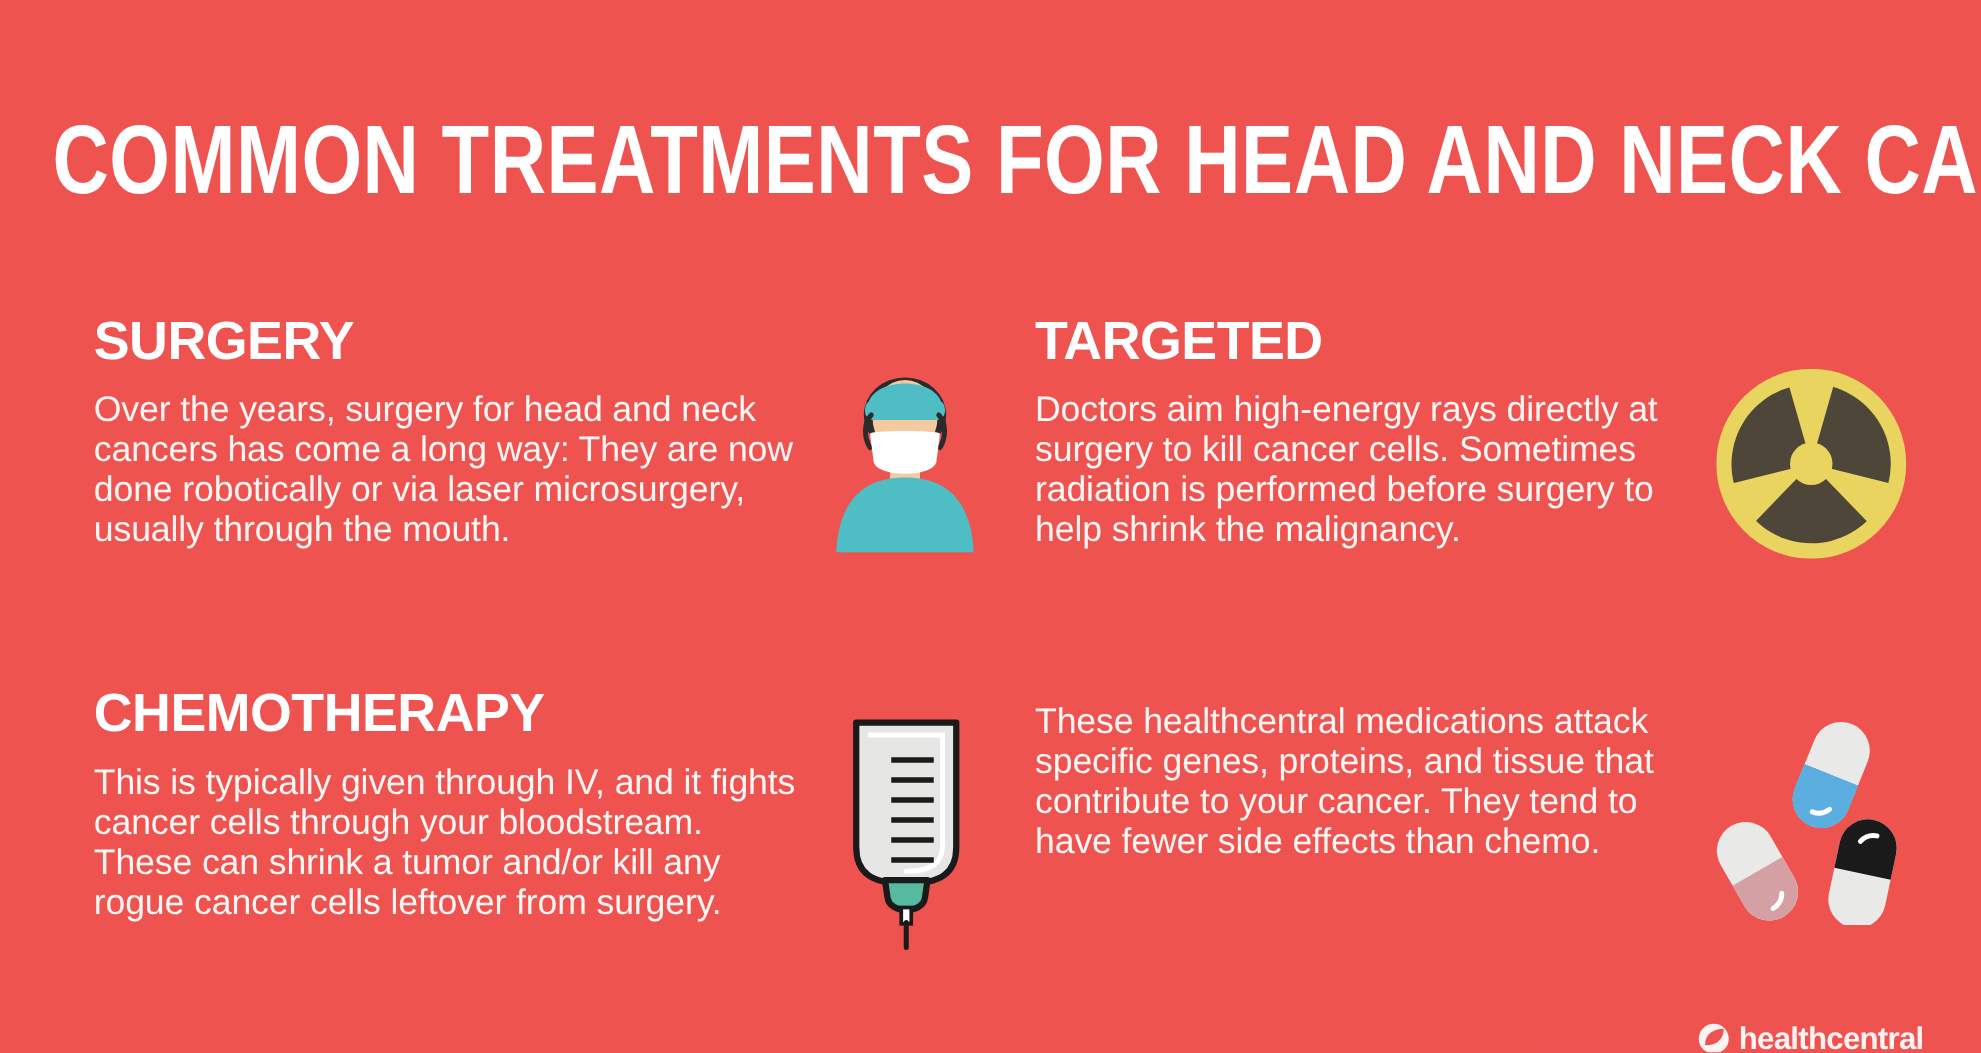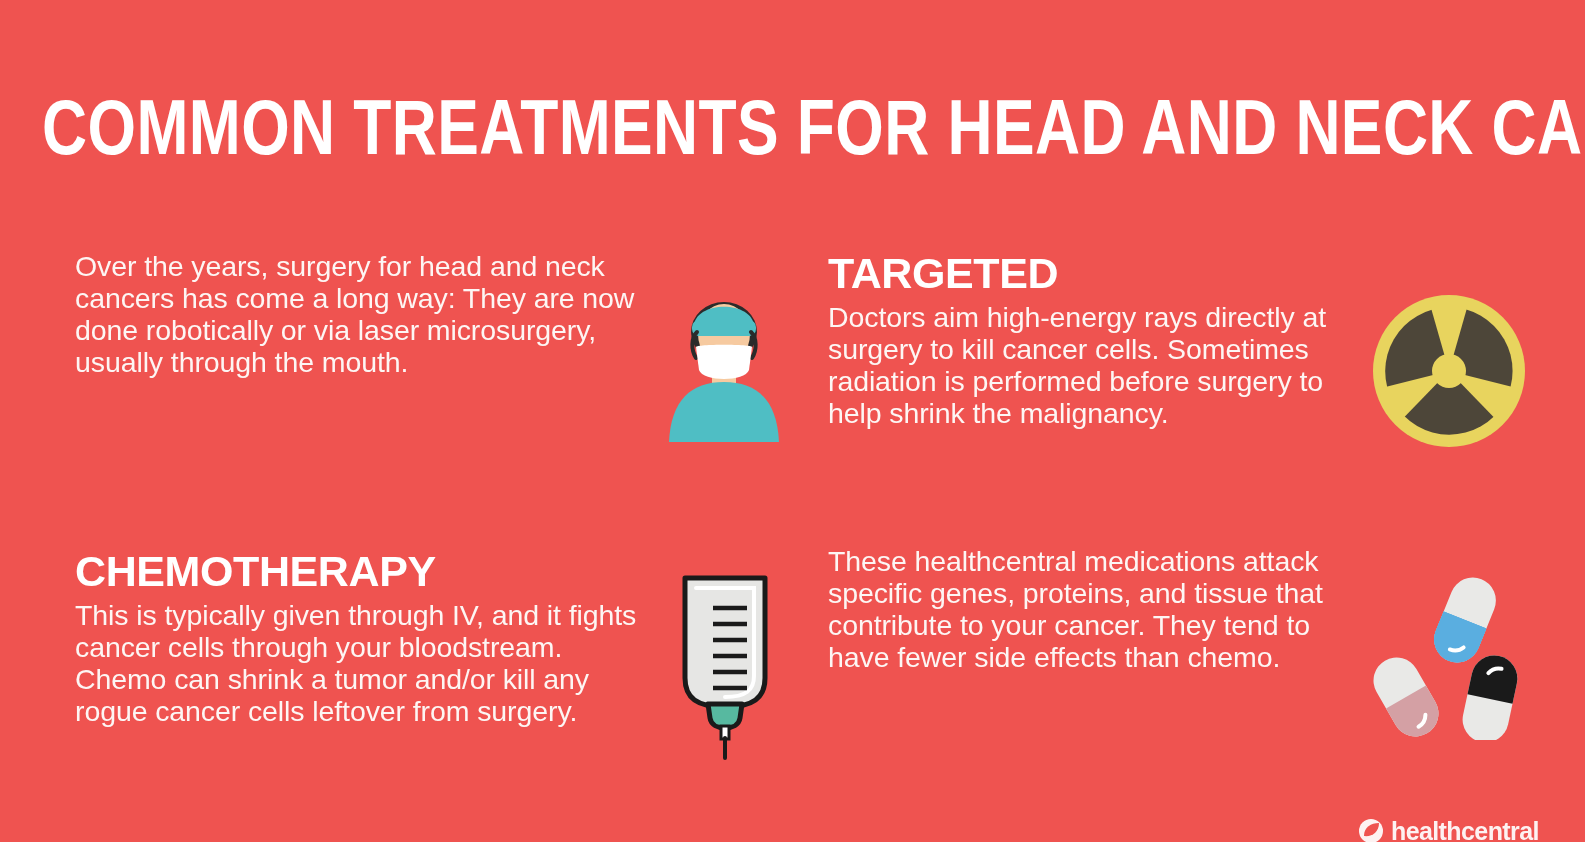--- a/index.html
+++ b/index.html
@@ -49,20 +49,21 @@
     letter-spacing:-0.4px;
     white-space:nowrap;
     margin-bottom:5px;
   }
 
   .block-body {
     color:#fdf6f4;
     font-size:28.5px;
     line-height:32px;
     letter-spacing:-0.1px;
+    margin-top:16px;
   }
 
   
   #block-surgery   .block-text { left:75px;  top:250px; width:570px; }
   #block-radiation .block-text { left:828px; top:250px; width:530px; }
   #block-chemo     .block-text { left:75px;  top:548px; width:570px; }
   #block-targeted  .block-text { left:828px; top:545px; width:545px; }
 
   
   .icon-wrap { position:absolute; }
@@ -96,20 +97,21 @@
 </style>
 </head>
 <body>
 
 <div id="infographic">
 
   <div id="title">COMMON TREATMENTS FOR HEAD AND NECK CANCERS</div>
 
   <div class="block" id="block-surgery">
     <div class="block-text">
+      <div class="block-heading">SURGERY</div>
       <div class="block-body">Over the years, surgery for head and neck cancers has come a long way: They are now done robotically or via laser microsurgery, usually through the mouth.</div>
     </div>
 
     <div class="icon-wrap" id="icon-surgeon">
       <svg viewBox="0 0 122 150" width="122" height="150" xmlns="http://www.w3.org/2000/svg">
 
         <rect x="49" y="78" width="24" height="28" fill="#f6caa0"></rect>
 
         <path d="M61 90 C 28 90, 8 108, 6 150 L 116 150 C 114 108, 94 90, 61 90 Z" fill="#4fbec4"></path>
 
@@ -150,21 +152,21 @@
           <path d="M76 76 L 96 6 A 72 72 0 0 0 56 6 Z" transform="rotate(240 76 76)"></path>
         </g>
         <circle cx="76" cy="76" r="17" fill="#e8d45e"></circle>
       </svg>
     </div>
   </div>
 
   <div class="block" id="block-chemo">
     <div class="block-text">
       <div class="block-heading">CHEMOTHERAPY</div>
-      <div class="block-body">This is typically given through IV, and it fights cancer cells through your bloodstream. Chemo can shrink a tumor and/or kill any rogue cancer cells leftover from surgery.</div>
+      <div class="block-body">This is typically given through IV, and it fights cancer cells through your bloodstream. These can shrink a tumor and/or kill any rogue cancer cells leftover from surgery.</div>
     </div>
 
     <div class="icon-wrap" id="icon-iv">
       <svg viewBox="0 0 130 190" width="130" height="190" xmlns="http://www.w3.org/2000/svg">
 
         <path d="M25 8 L 105 8 L 105 108 C 105 128, 93 137, 65 137 C 37 137, 25 128, 25 108 Z" fill="#e6e6e4" stroke="#1a1a1a" stroke-width="5" stroke-linejoin="round"></path>
 
         <path d="M36 18 L 94 18 L 94 106 C 94 120, 86 127, 65 127" fill="none" stroke="#ffffff" stroke-width="4" stroke-linecap="round"></path>
 
         <g stroke="#1a1a1a" stroke-width="4.5" stroke-linecap="butt">

